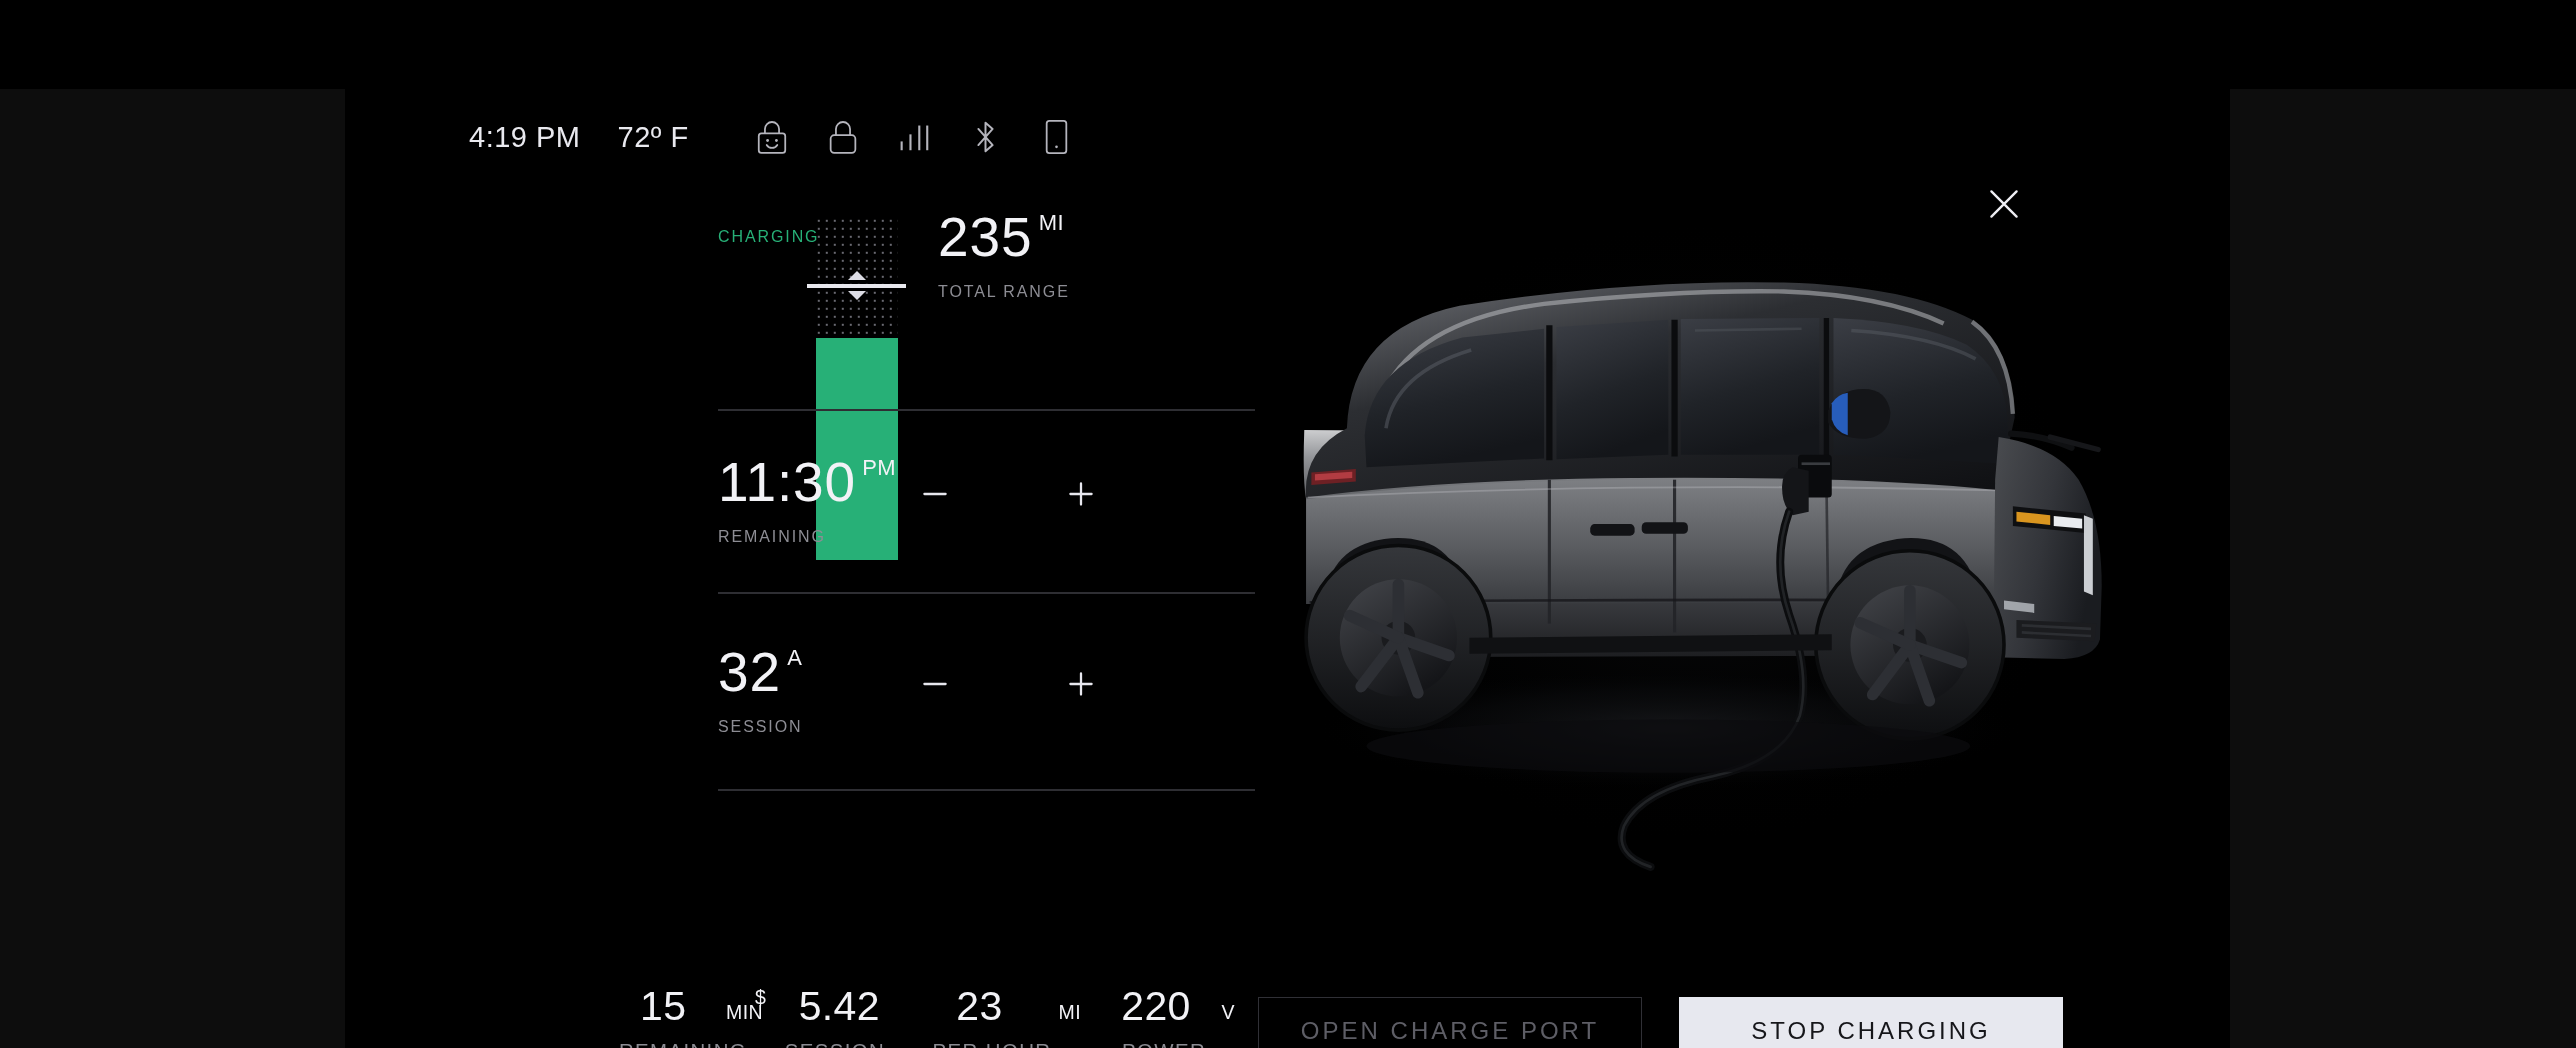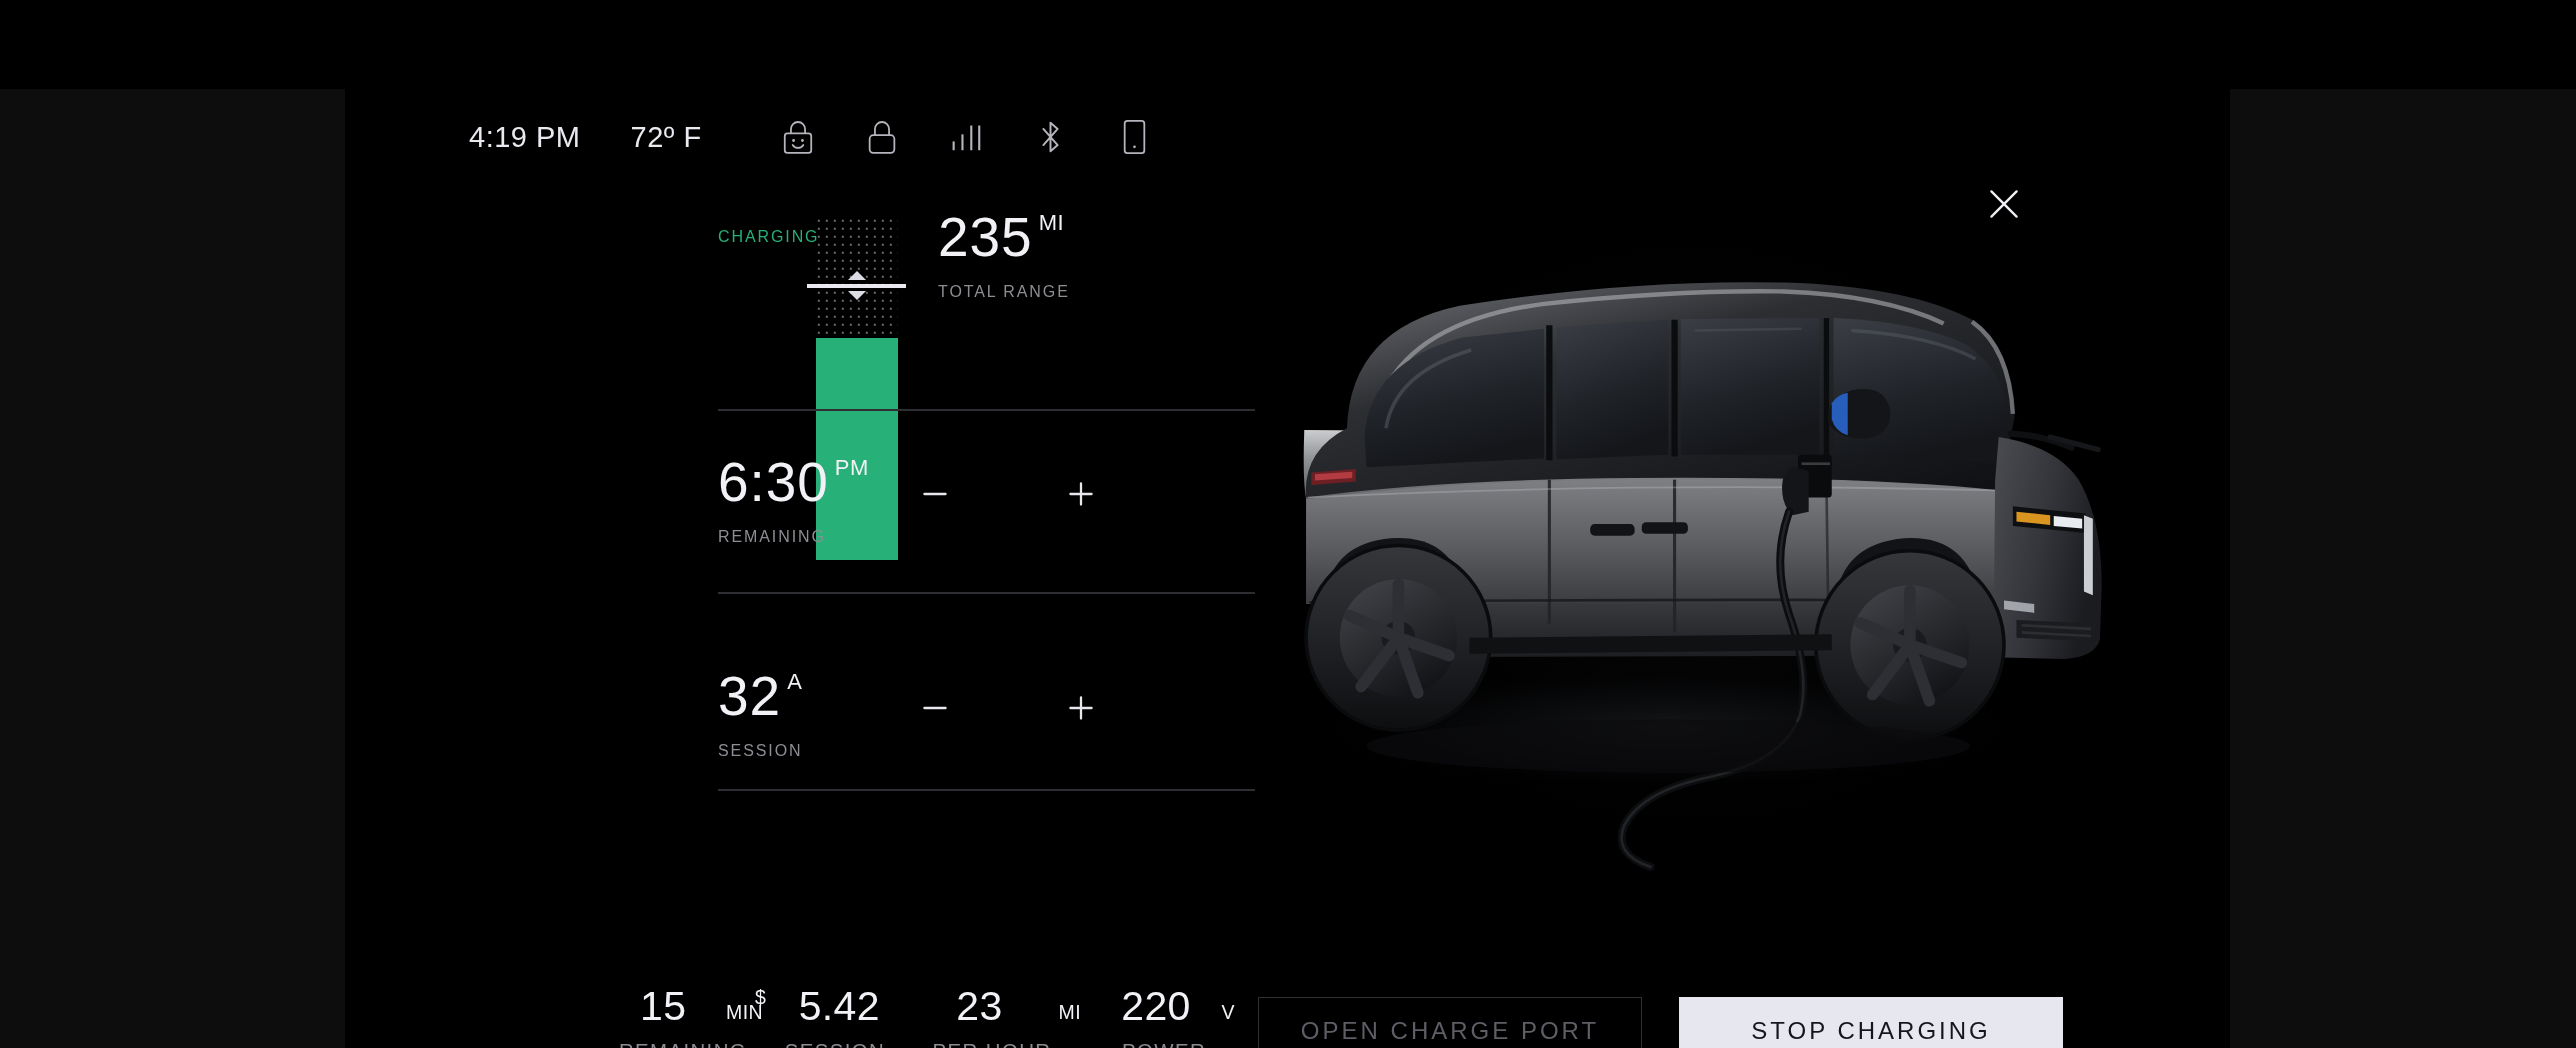--- a/index.html
+++ b/index.html
@@ -45,21 +45,21 @@
   }
 
   
   #statusbar {
     position: absolute;
     left: 124px;
     top: 25px;
     height: 46px;
     display: flex;
     align-items: center;
-    gap: 13px;
+    gap: 0;
   }
   .sb-text {
     color: #e9e9ef;
     font-size: 29px;
     letter-spacing: 0.5px;
     font-weight: 400;
     white-space: nowrap;
   }
   .sb-time { margin-right: 37px; }
   .sb-temp { margin-right: 62px; }
@@ -372,40 +372,40 @@
         </div>
         <div class="metric-label">TOTAL RANGE</div>
       </div>
     </div>
 
     <div class="r-divider" style="top:320px;"></div>
 
     <div class="readout-row" style="position:absolute; left:373px; top:366px; width:537px;">
       <div class="metric">
         <div class="metric-value">
-          <span class="num">6:30</span>
+          <span class="num">11:30</span>
           <span class="metric-unit">PM</span>
         </div>
         <div class="metric-label">REMAINING</div>
       </div>
       <div class="stepper" style="left:192px; top:14px;">
         <svg width="30" height="30" viewBox="0 0 34 34" fill="none" stroke="#e7e7ee" stroke-width="2.6" stroke-linecap="round">
           <path d="M5 17h24"></path>
         </svg>
       </div>
       <div class="stepper" style="left:338px; top:14px;">
         <svg width="30" height="30" viewBox="0 0 34 34" fill="none" stroke="#e7e7ee" stroke-width="2.6" stroke-linecap="round">
           <path d="M5 17h24 M17 5v24"></path>
         </svg>
       </div>
     </div>
 
     <div class="r-divider" style="top:503px;"></div>
 
-    <div class="readout-row" style="position:absolute; left:373px; top:580px; width:537px;">
+    <div class="readout-row" style="position:absolute; left:373px; top:556px; width:537px;">
       <div class="metric">
         <div class="metric-value">
           <span class="num">32</span>
           <span class="metric-unit">A</span>
         </div>
         <div class="metric-label">SESSION</div>
       </div>
       <div class="stepper" style="left:192px; top:14px;">
         <svg width="30" height="30" viewBox="0 0 34 34" fill="none" stroke="#e7e7ee" stroke-width="2.6" stroke-linecap="round">
           <path d="M5 17h24"></path>

